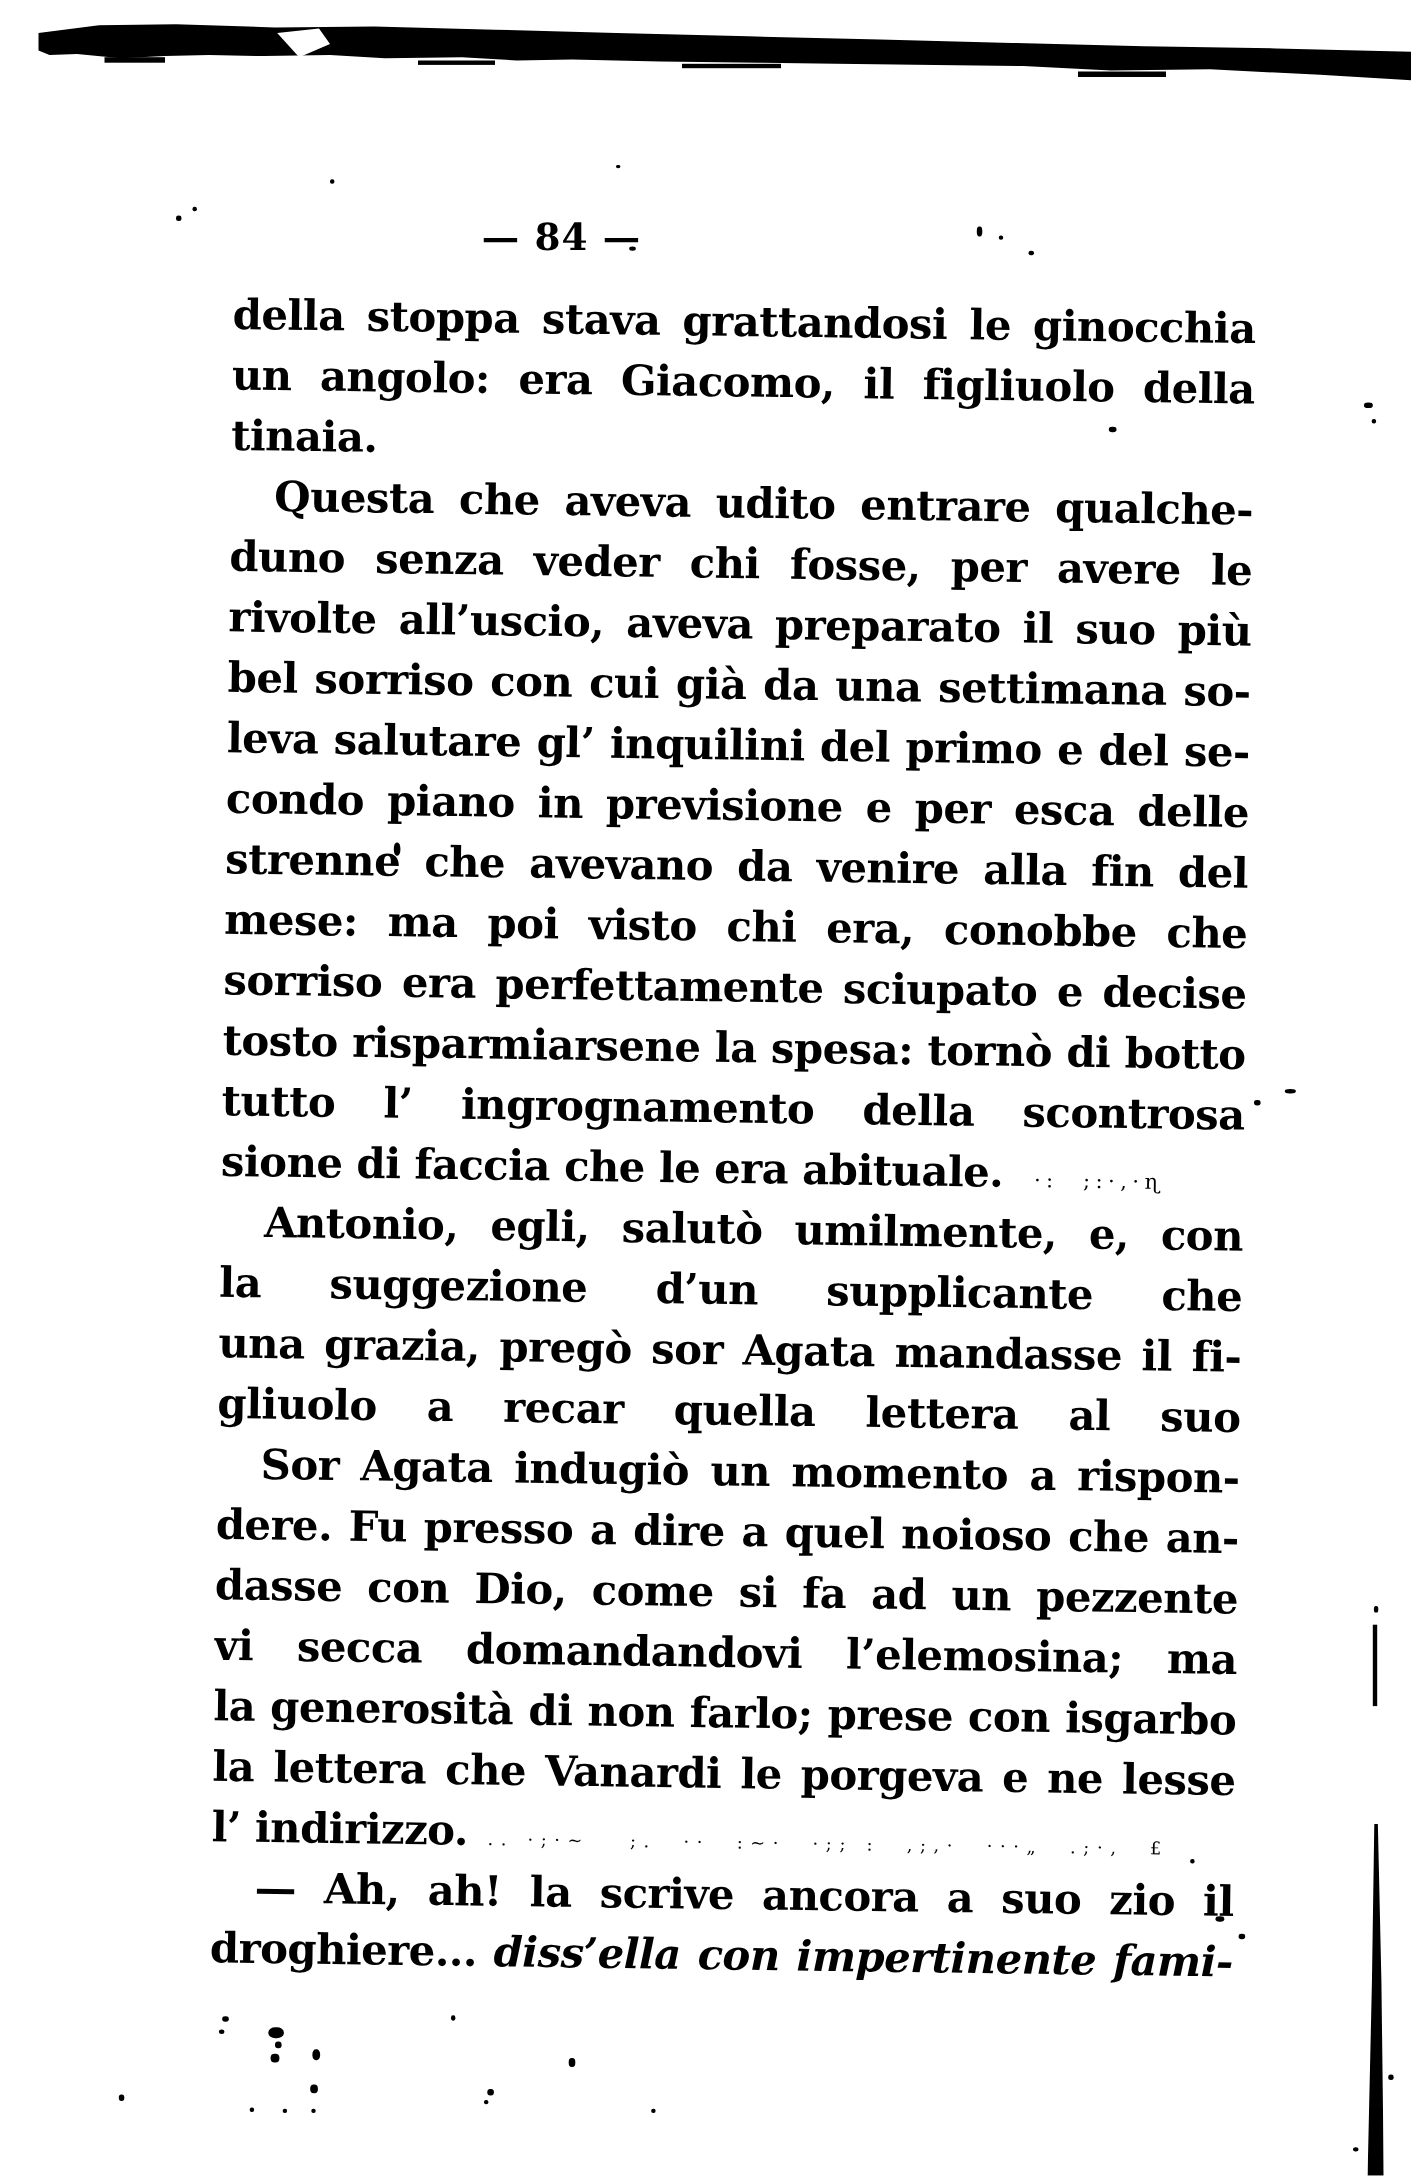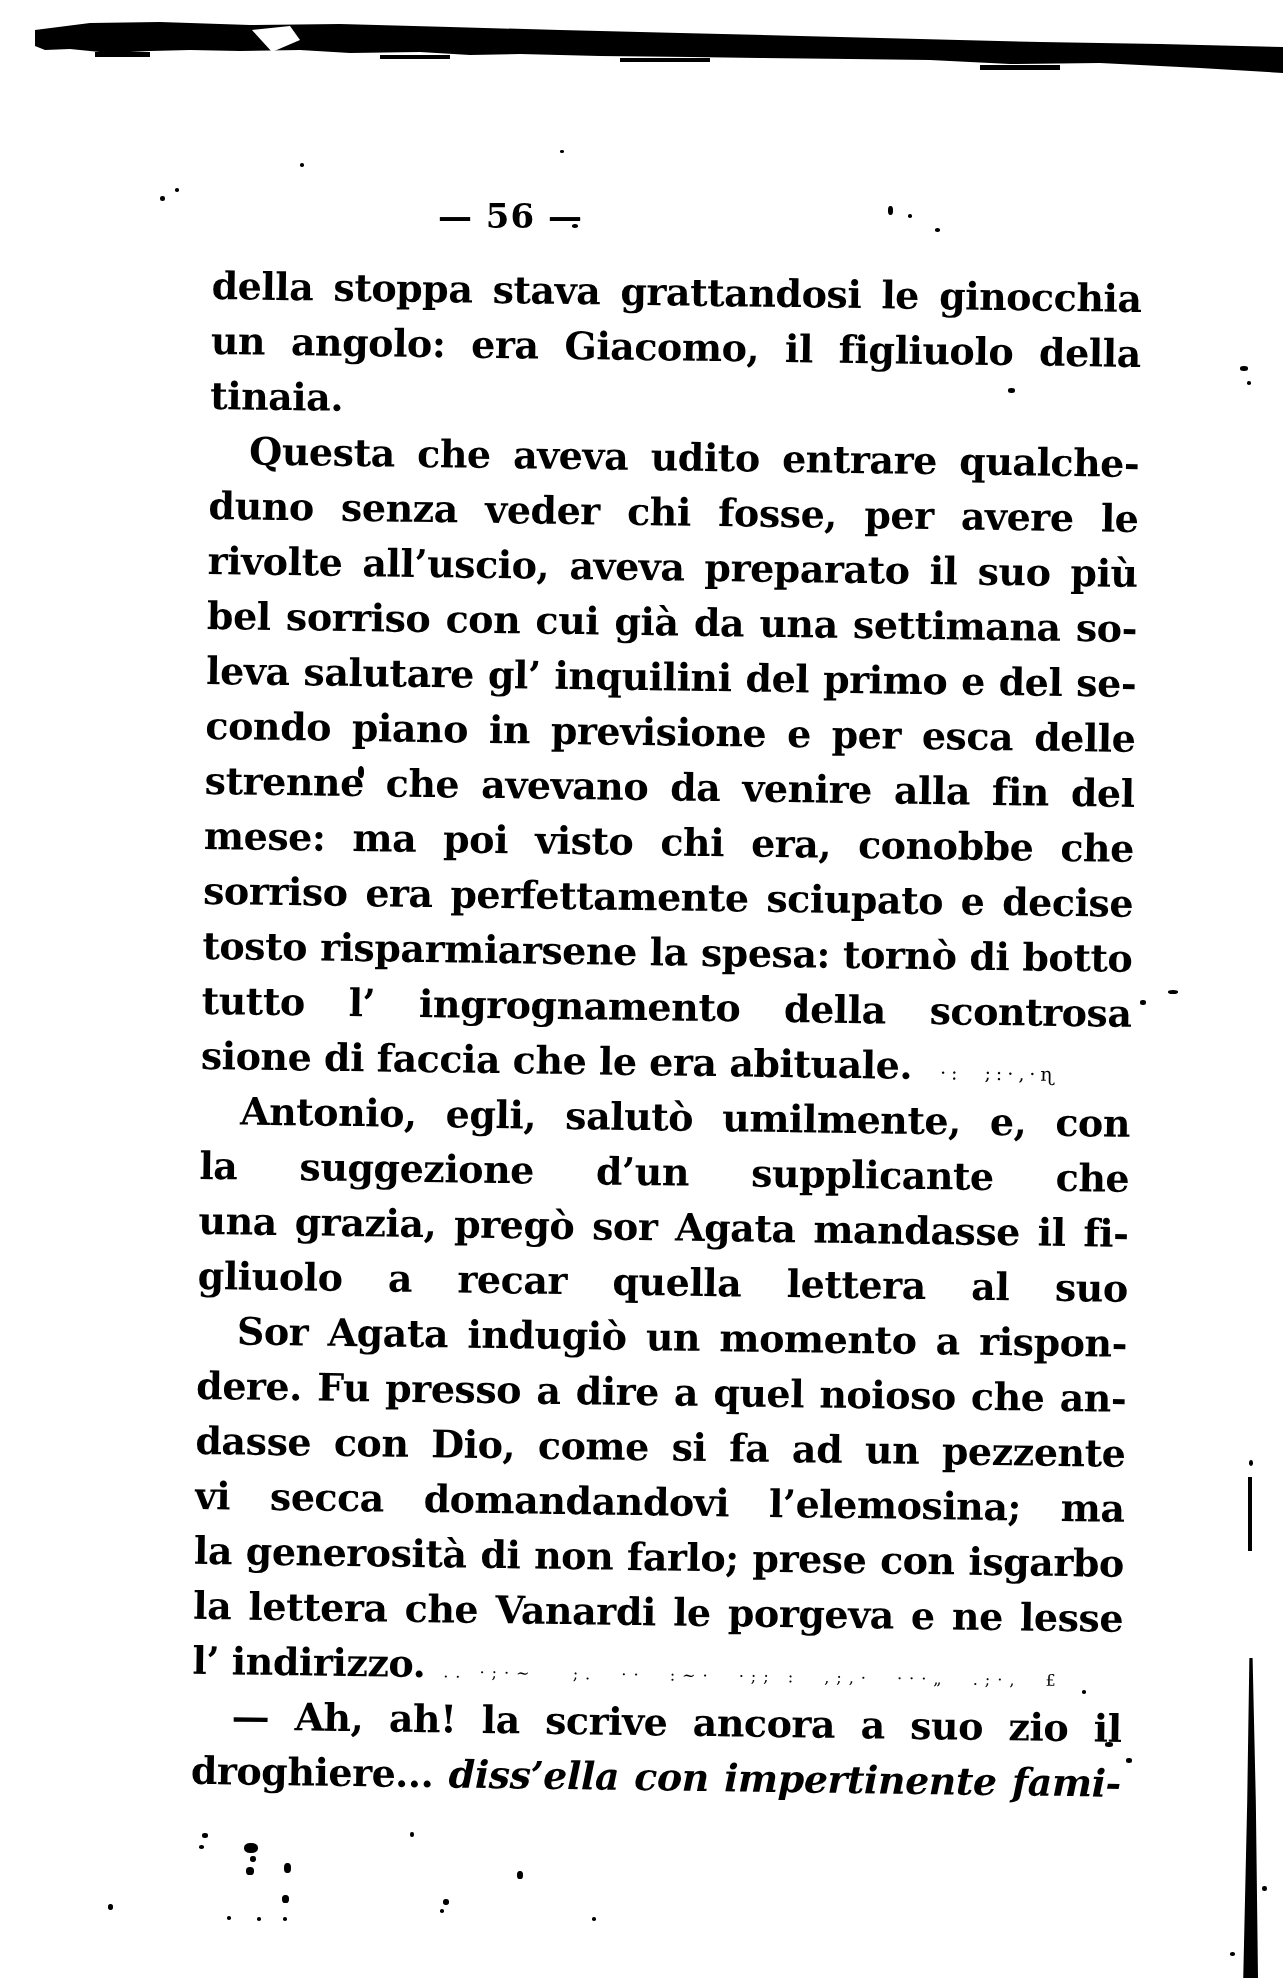--- a/index.html
+++ b/index.html
@@ -83,21 +83,21 @@
       1283,73 1200,68 1100,63 1010,64 930,60 850,59 760,58 690,57
       600,56 520,54 470,55 420,52 350,53 300,50 240,51 190,50
       150,51 110,53 70,49 45,50 35,46"></polygon>
     <polygon fill="#fff" points="252,30 272,52 300,40 290,26"></polygon>
     <rect fill="#000" x="95" y="52" width="55" height="5"></rect>
     <rect fill="#000" x="380" y="55" width="70" height="4"></rect>
     <rect fill="#000" x="620" y="58" width="90" height="4"></rect>
     <rect fill="#000" x="980" y="65" width="80" height="5"></rect>
   </svg>
 
-  <div class="page-number">— 56 —</div>
+  <div class="page-number">— 84 —</div>
 
   <div class="text-block">
       <div class="line justify"><span>della stoppa stava grattandosi le ginocchia in</span></div>
       <div class="line justify"><span>un angolo: era Giacomo, il figliuolo della por-</span></div>
       <div class="line"><span>tinaia.</span></div>
       <div class="line indent justify"><span>Questa che aveva udito entrare qualche-</span></div>
       <div class="line justify"><span>duno senza veder chi fosse, per avere le spalle</span></div>
       <div class="line justify"><span>rivolte all’uscio, aveva preparato il suo più</span></div>
       <div class="line justify"><span>bel sorriso con cui già da una settimana so-</span></div>
       <div class="line justify"><span>leva salutare gl’ inquilini del primo e del se-</span></div>

